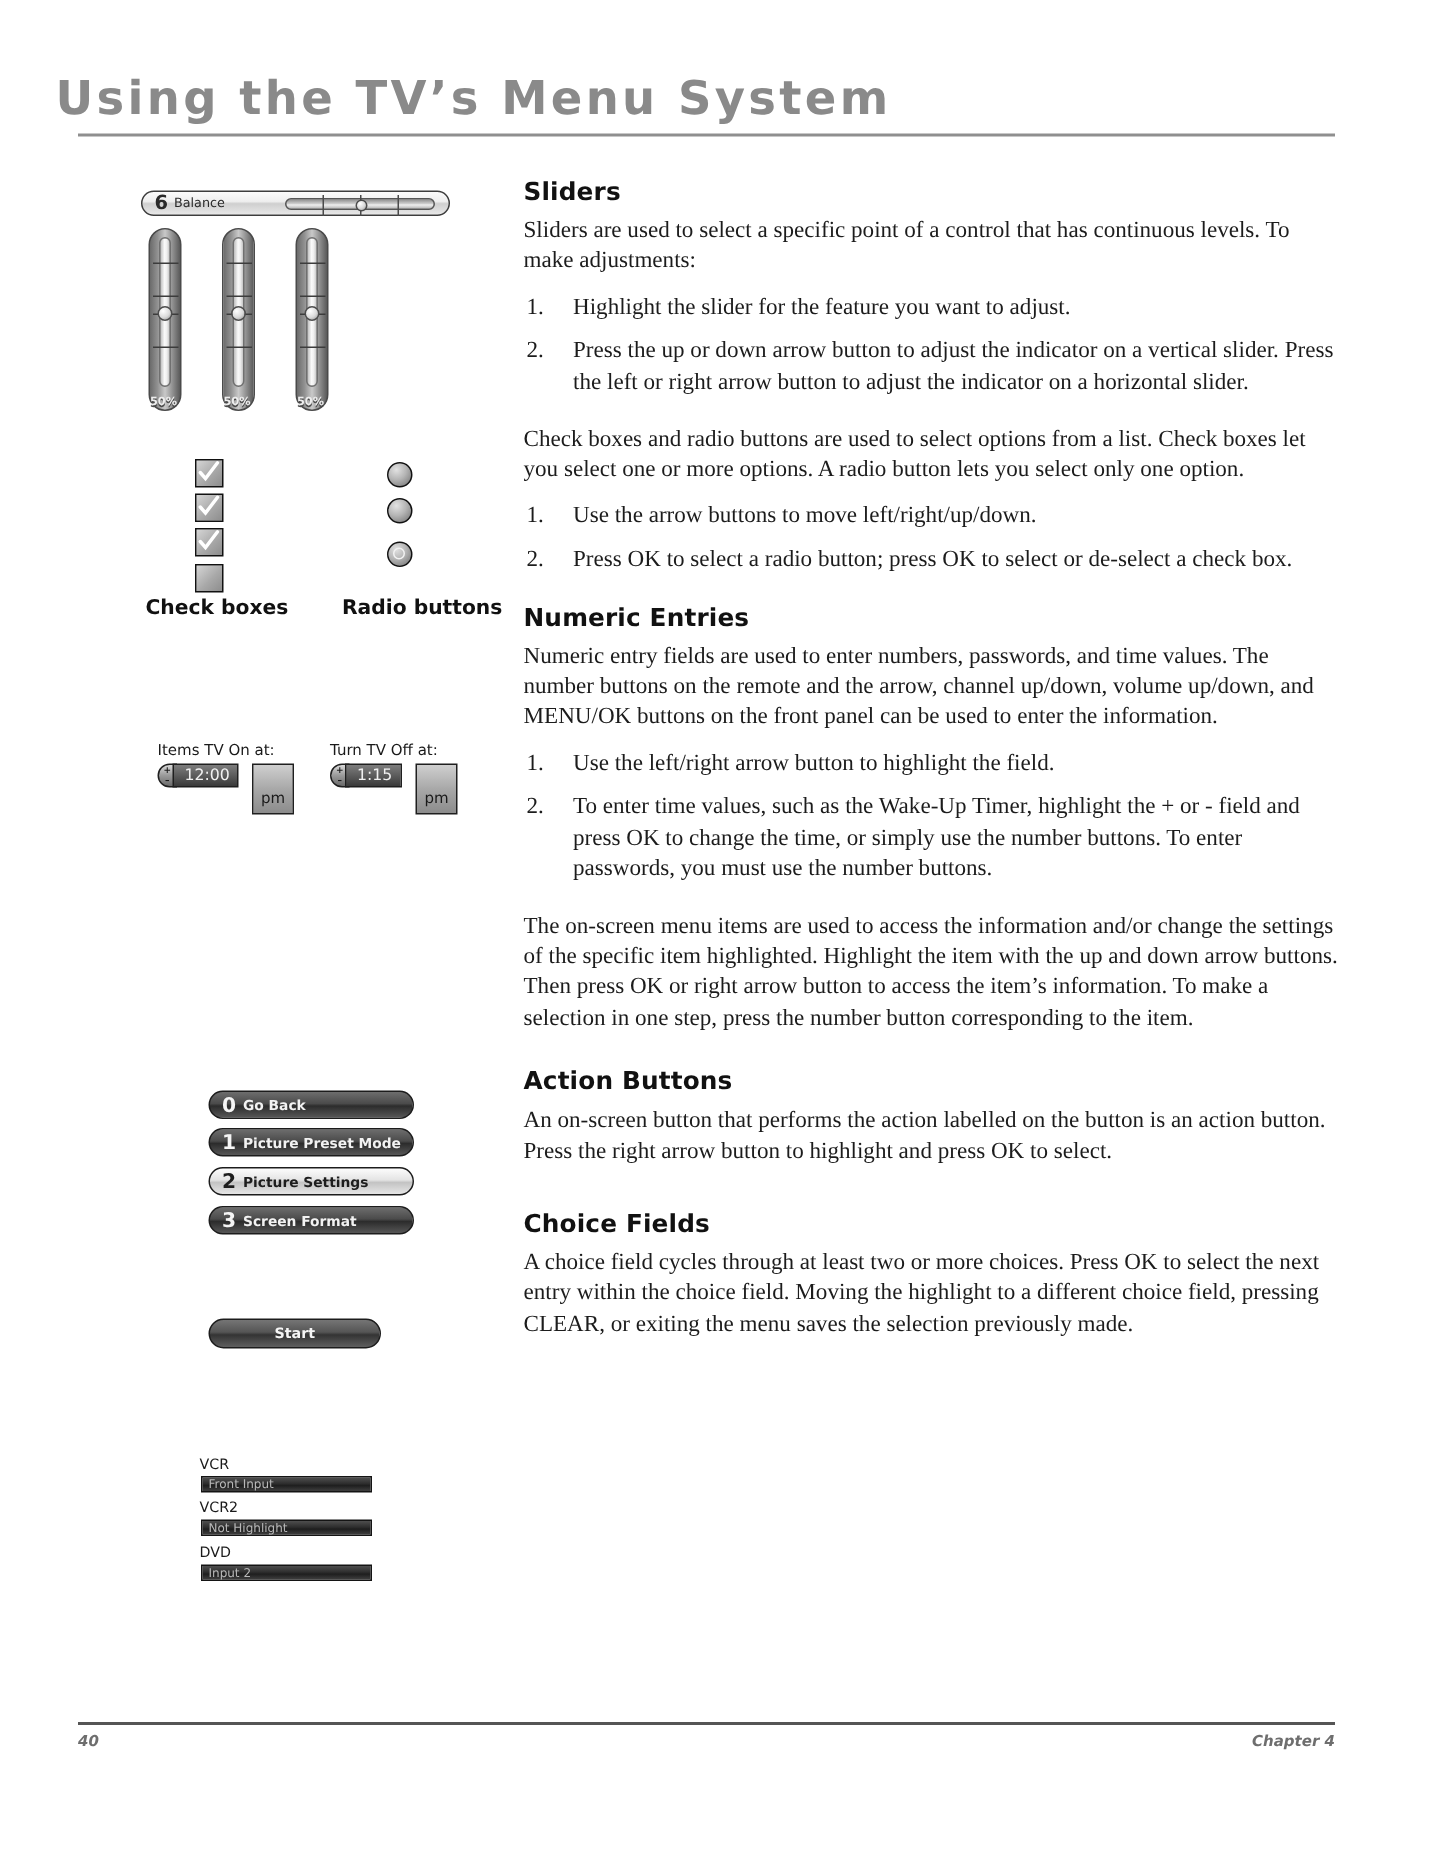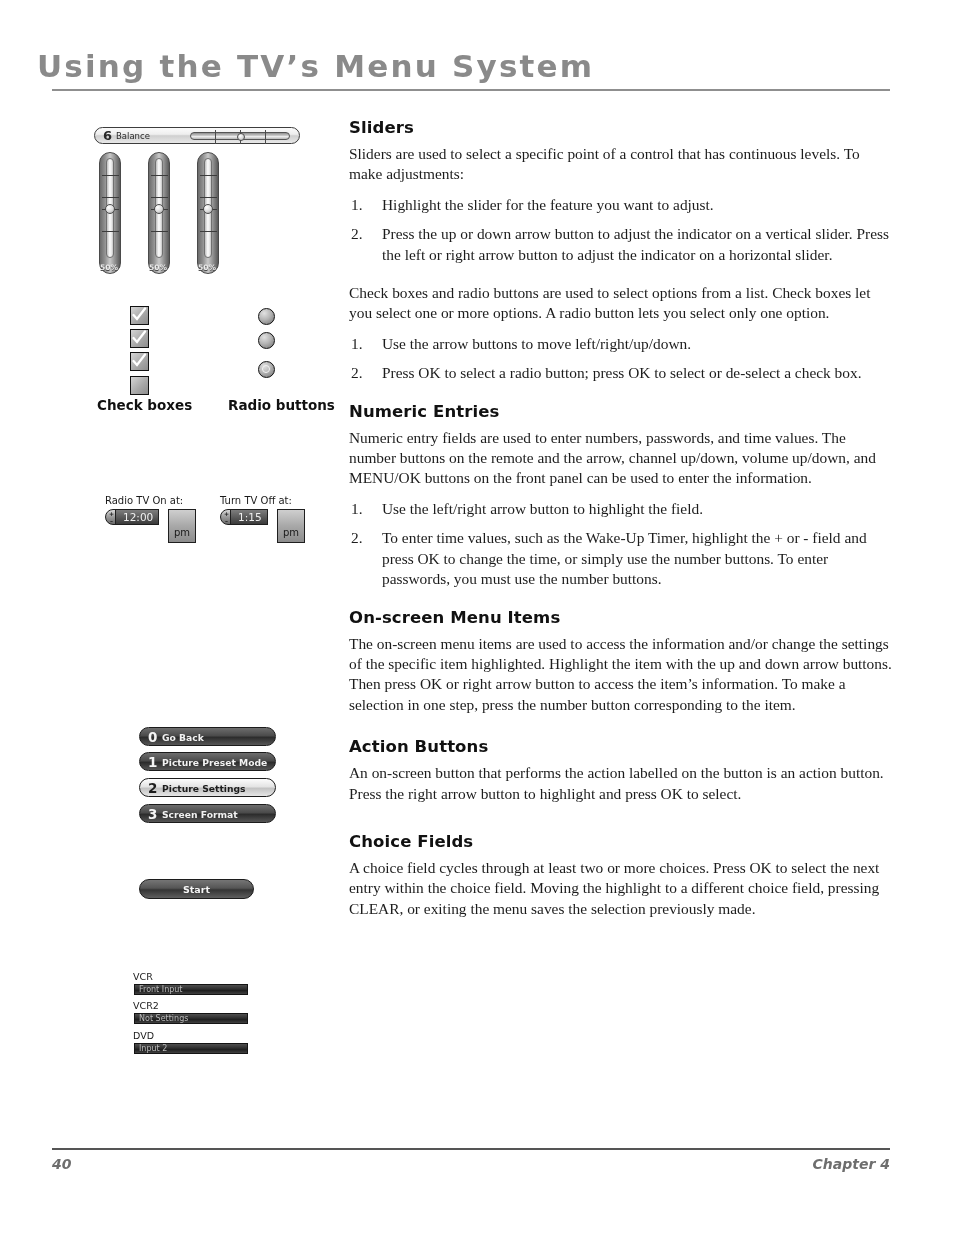--- a/index.html
+++ b/index.html
@@ -390,21 +390,21 @@
     width: 838px;
     height: 1.6px;
     background: #555555;
   }
   .footer-left, .footer-right {
     position: absolute;
     top: 1156px;
     font-family: "DejaVu Sans", sans-serif;
     font-weight: bold;
     font-style: italic;
-    font-size: 14px;
+    font-size: 10px;
     color: #6e6e6e;
   }
   .footer-left { left: 52px; }
   .footer-right { right: 64px; }
 </style>
 </head>
 <body>
 
 <div class="page">
 
@@ -471,21 +471,21 @@
     </div>
     <div class="checkbox" style="left:130px; top:376px"></div>
     <div class="cap" style="left:97px; top:397px">Check boxes</div>
 
     <div class="radio" style="left:258px; top:308px"></div>
     <div class="radio" style="left:258px; top:332px"></div>
     <div class="radio sel" style="left:258px; top:361px"></div>
     <div class="cap" style="left:228px; top:397px">Radio buttons</div>
 
     <div class="num-group" style="left:105px; top:495px">
-      <span class="num-label">Radio TV On at:</span>
+      <span class="num-label">Items TV On at:</span>
       <div class="num-field" style="width:95px">
         <div class="stepper">+<br>–</div>
         <div class="numbox">12:00</div>
         <div class="ampm" style="left:63px">pm</div>
       </div>
     </div>
 
     <div class="num-group" style="left:220px; top:495px">
       <span class="num-label">Turn TV Off at:</span>
       <div class="num-field" style="width:90px">
@@ -514,21 +514,21 @@
 
     <div class="actionbtn">Start</div>
 
     <div class="cf-label" style="left:133px; top:971px">VCR</div>
     <div class="cf-bar" style="left:134px; top:984px">
       <span>Front Input</span>
     </div>
 
     <div class="cf-label" style="left:133px; top:1000px">VCR2</div>
     <div class="cf-bar" style="left:134px; top:1013px">
-      <span>Not Settings</span>
+      <span>Not Highlight</span>
     </div>
 
     <div class="cf-label" style="left:133px; top:1030px">DVD</div>
     <div class="cf-bar" style="left:134px; top:1043px">
       <span>Input 2</span>
     </div>
   </div>
 
   <div class="col-right">
 
@@ -552,21 +552,20 @@
     <div class="section" style="margin-top:18px">
       <h2 class="sec-head">Numeric Entries</h2>
       <p class="body">Numeric entry fields are used to enter numbers, passwords, and time values. The number buttons on the remote and the arrow, channel up/down, volume up/down, and MENU/OK buttons on the front panel can be used to enter the information.</p>
       <ol class="steps">
         <li><span class="num">1.</span><span>Use the left/right arrow button to highlight the field.</span></li>
         <li><span class="num">2.</span><span>To enter time values, such as the Wake-Up Timer, highlight the + or - field and press OK to change the time, or simply use the number buttons. To enter passwords, you must use the number buttons.</span></li>
       </ol>
     </div>
 
     <div class="section" style="margin-top:18px">
-      <h2 class="sec-head">On-screen Menu Items</h2>
       <p class="body">The on-screen menu items are used to access the information and/or change the settings of the specific item highlighted. Highlight the item with the up and down arrow buttons. Then press OK or right arrow button to access the item’s information. To make a selection in one step, press the number button corresponding to the item.</p>
     </div>
 
     <div class="section" style="margin-top:22px">
       <h2 class="sec-head">Action Buttons</h2>
       <p class="body">An on-screen button that performs the action labelled on the button is an action button. Press the right arrow button to highlight and press OK to select.</p>
     </div>
 
     <div class="section" style="margin-top:28px">
       <h2 class="sec-head">Choice Fields</h2>

